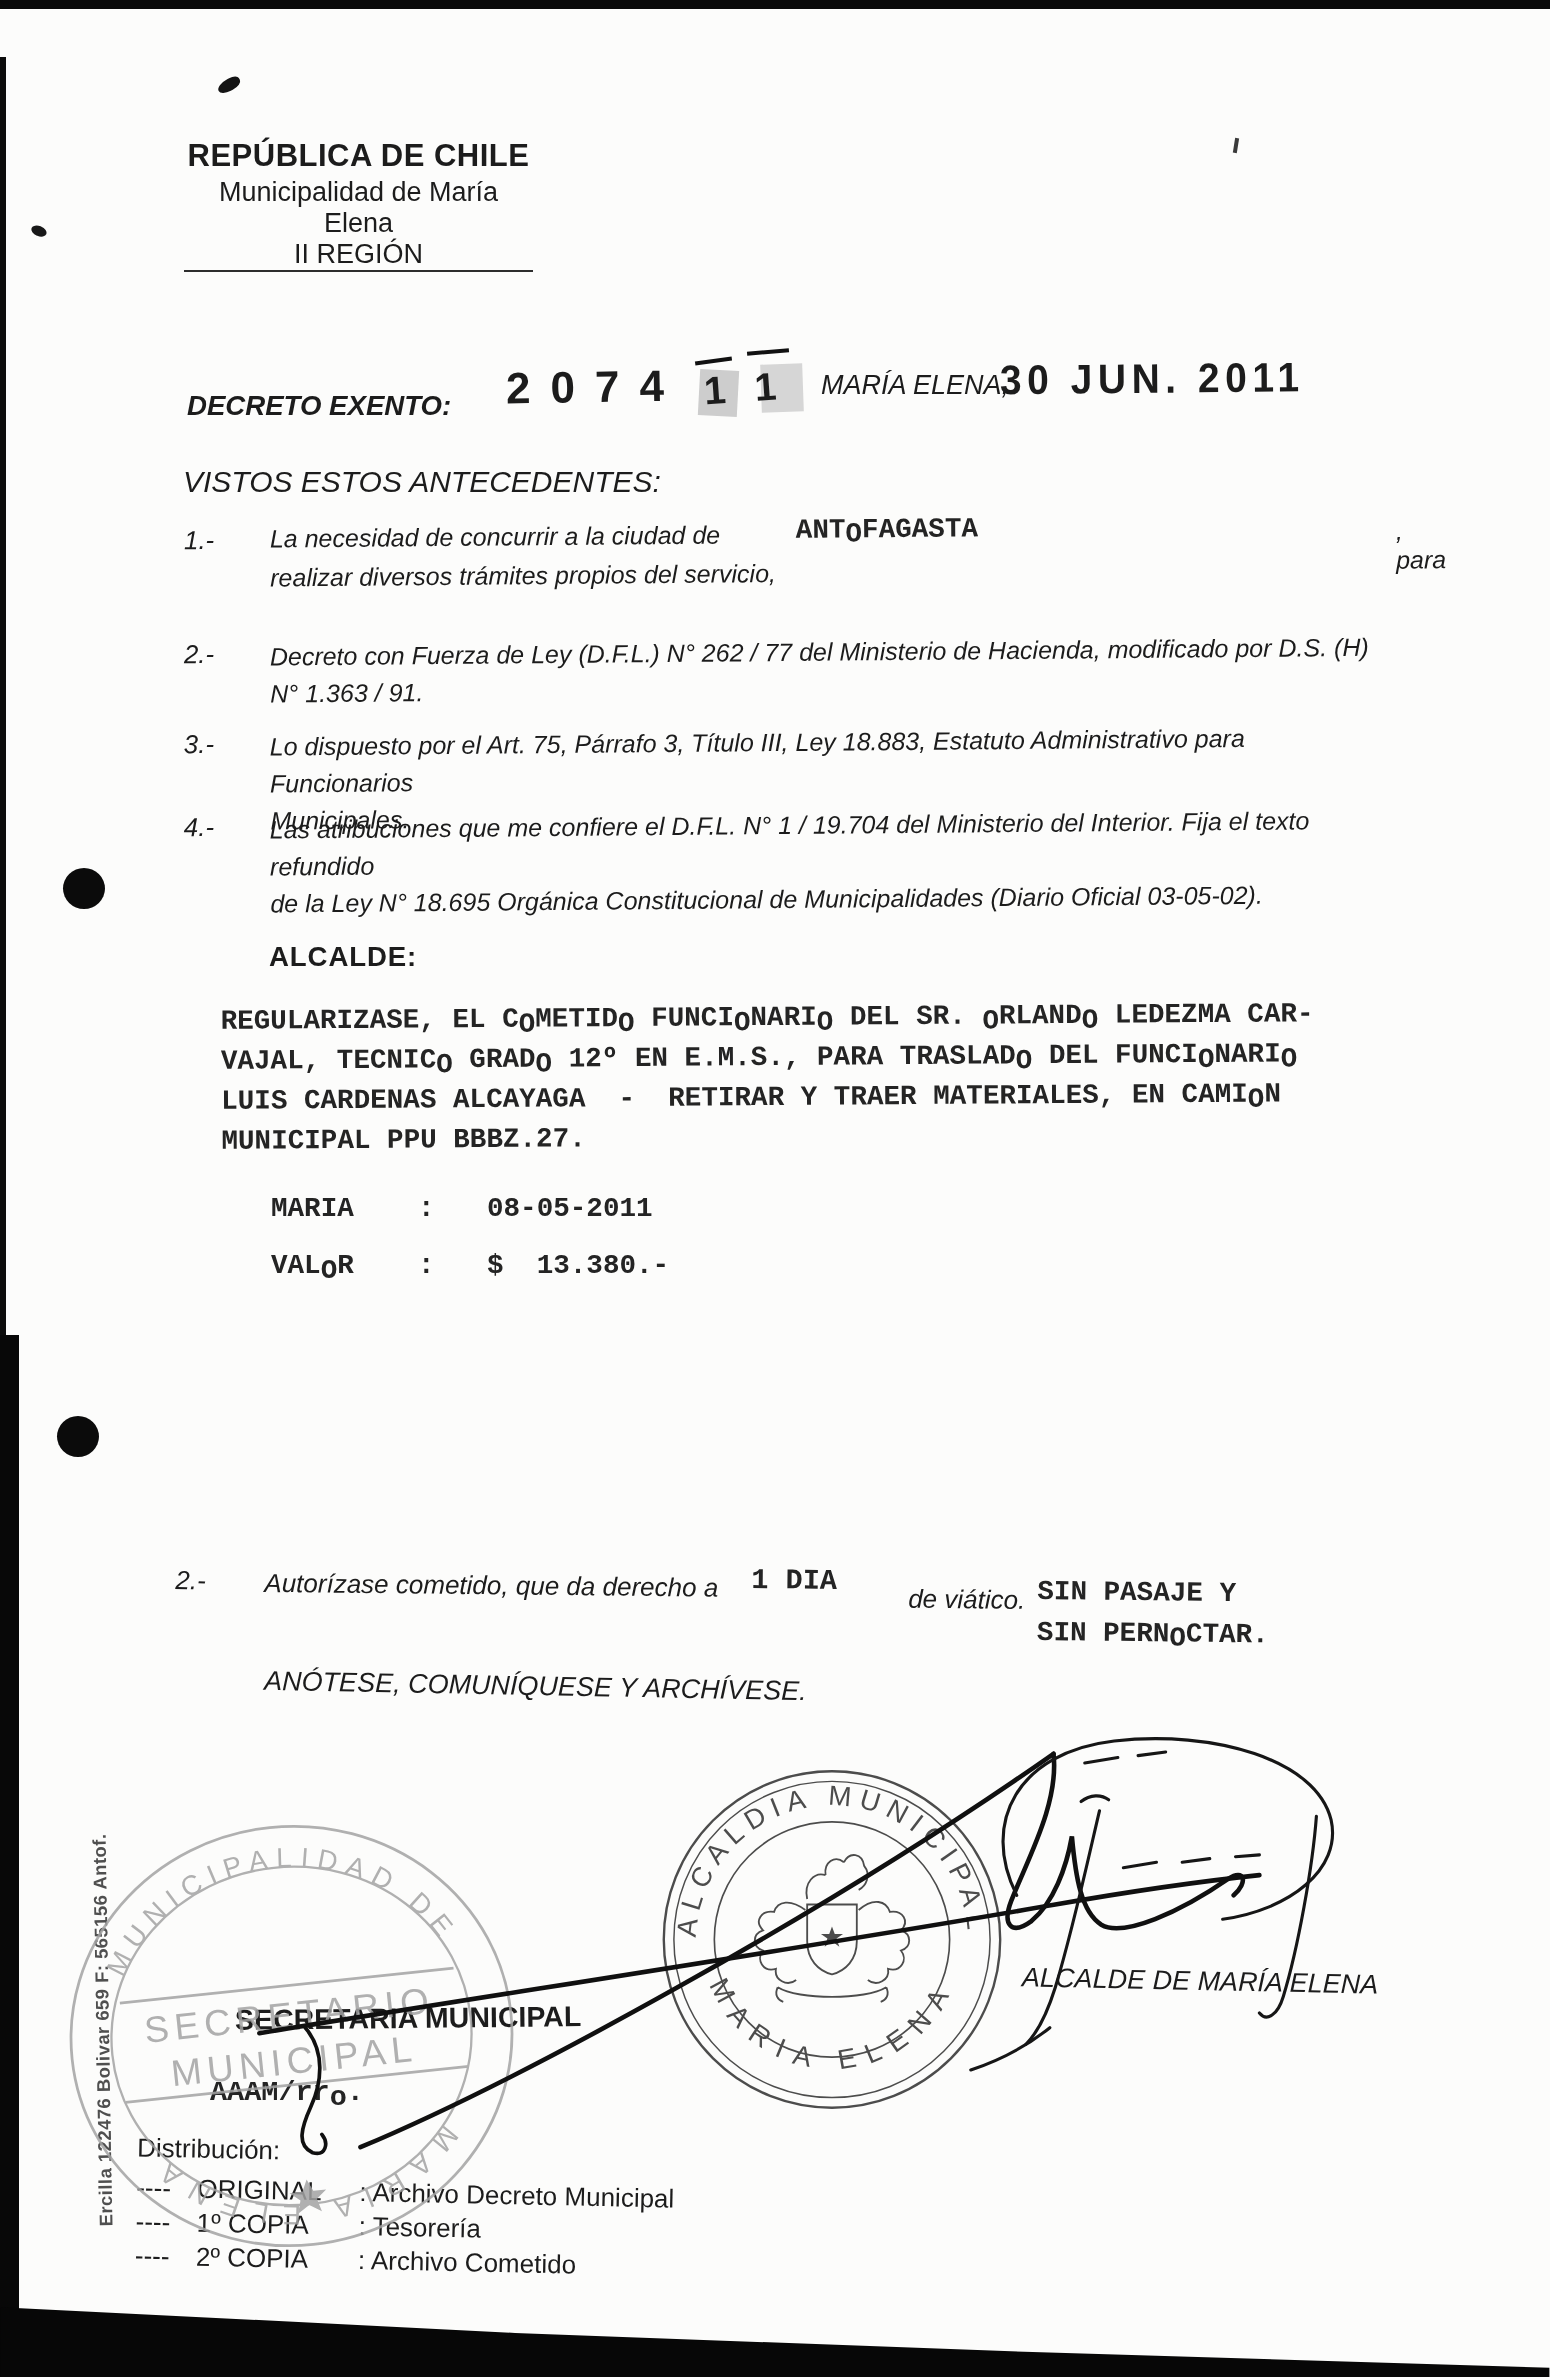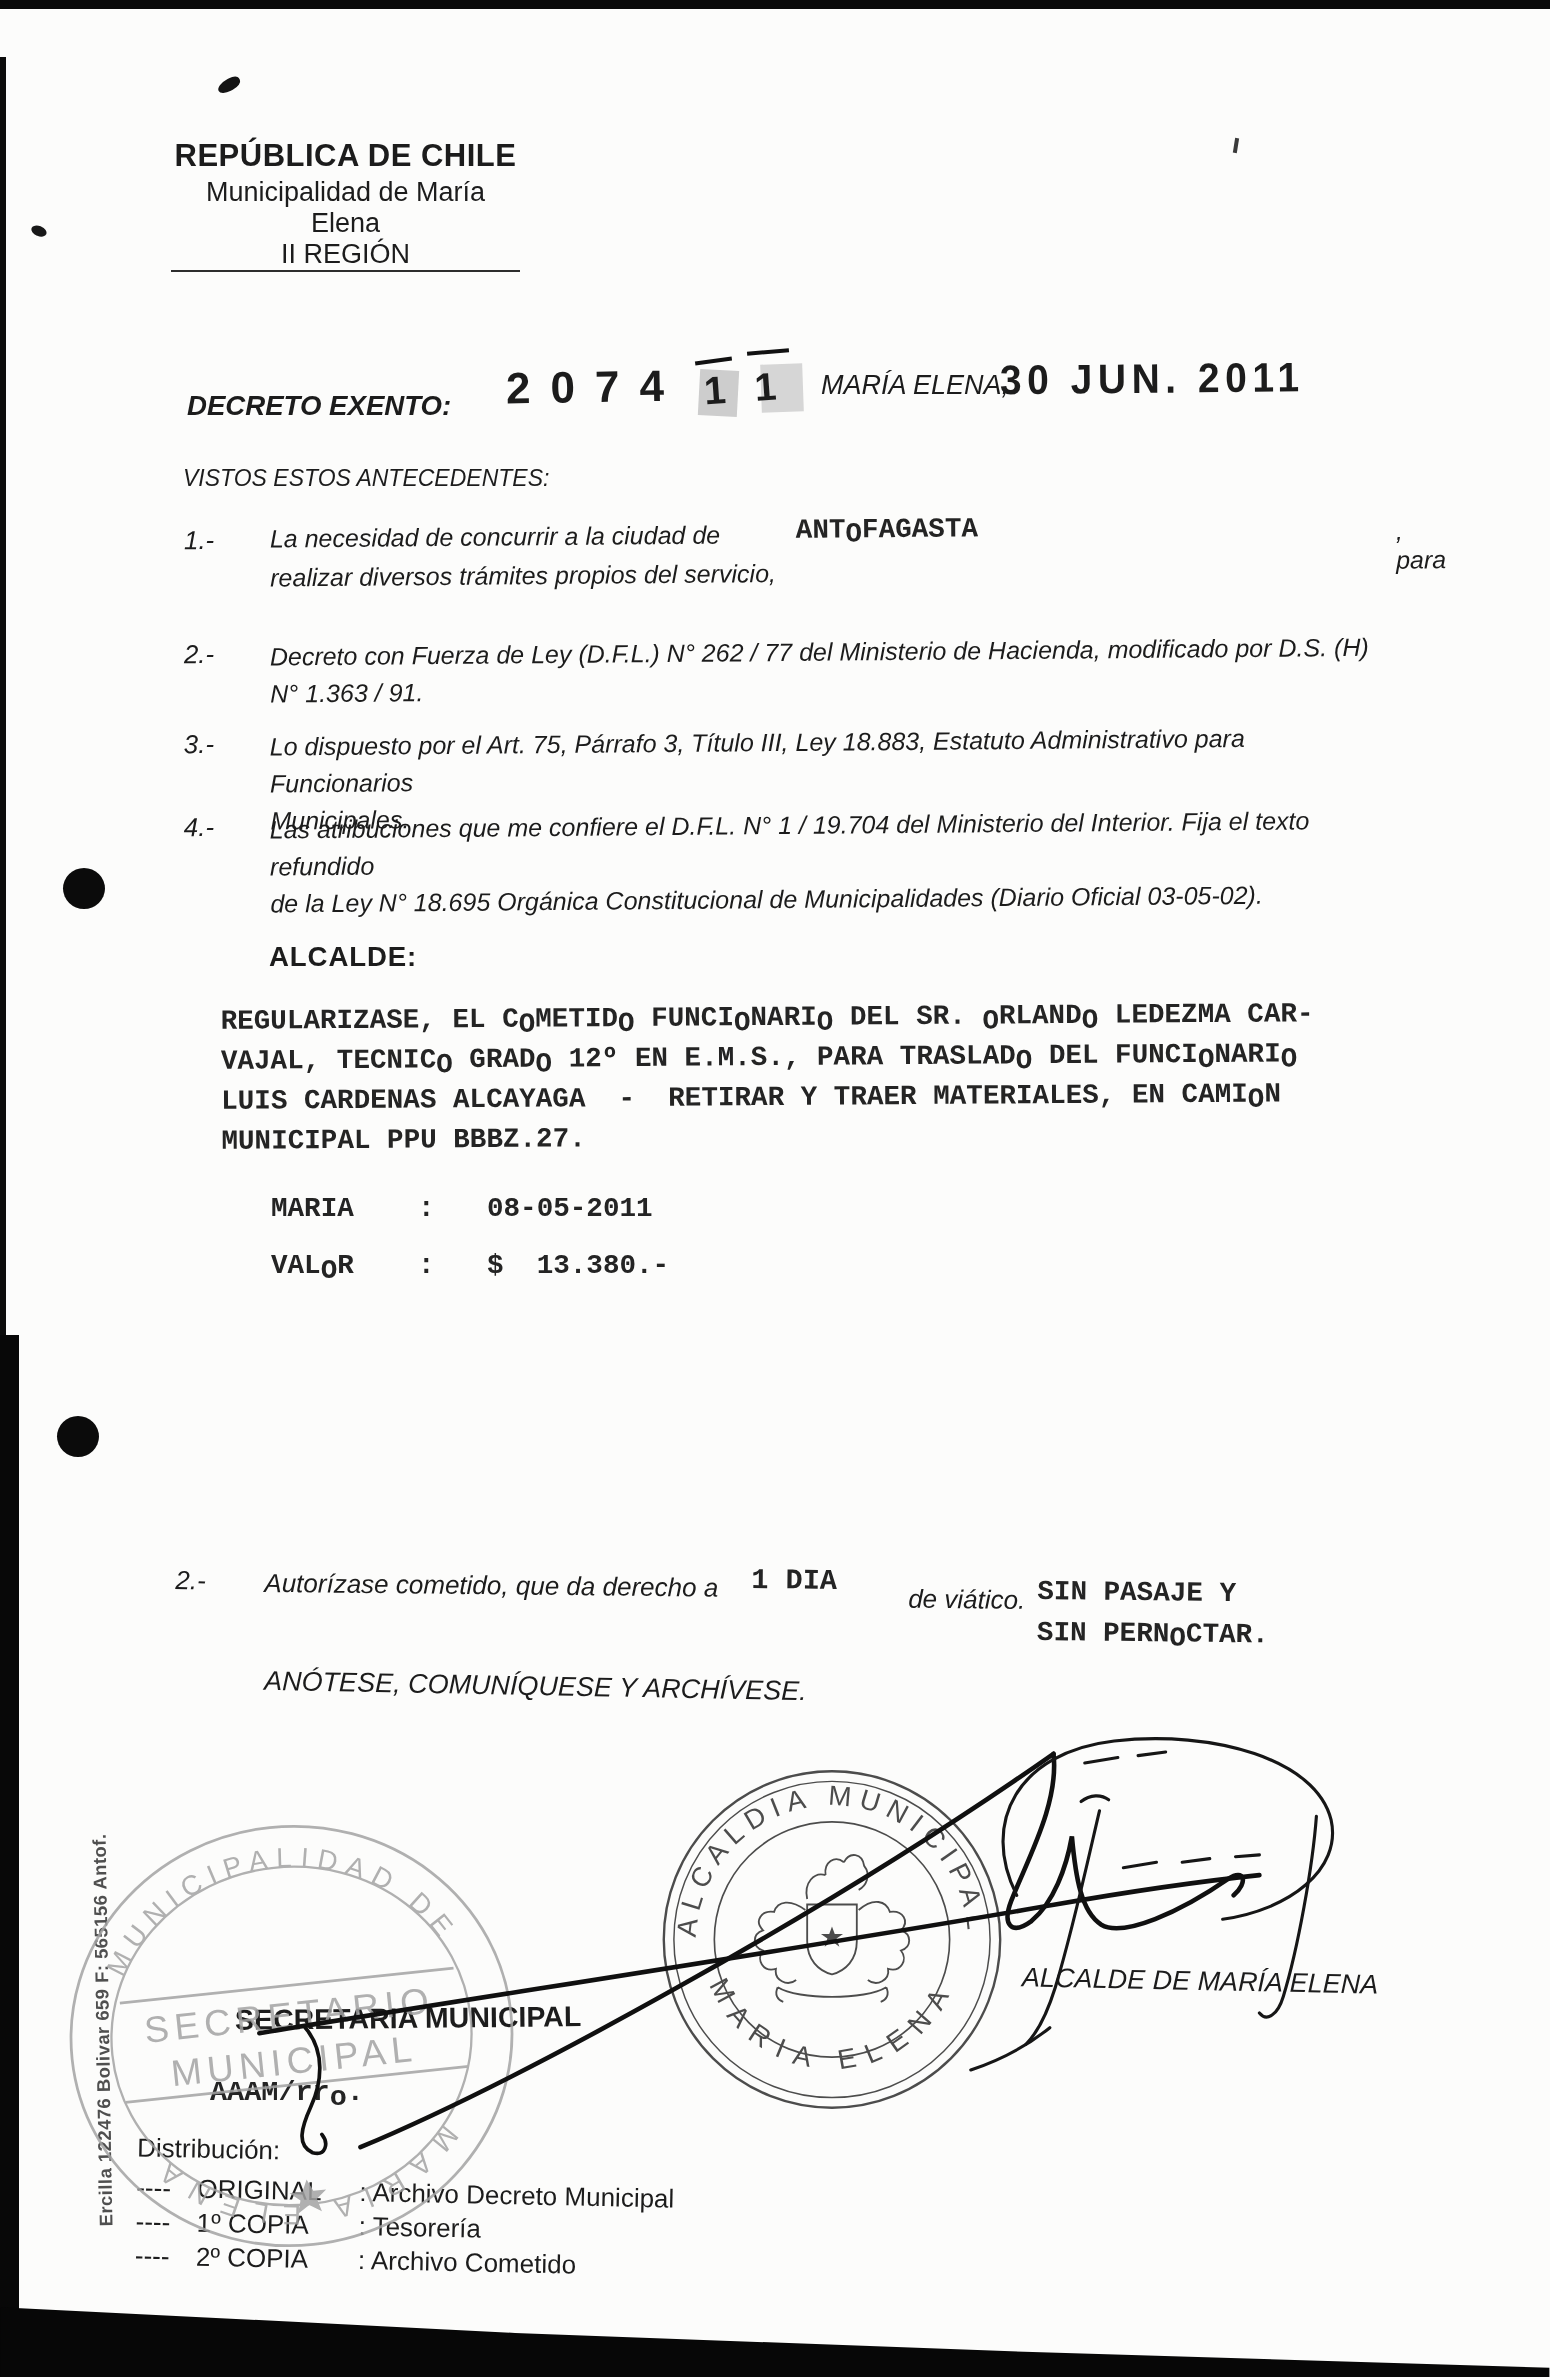--- a/index.html
+++ b/index.html
@@ -14,37 +14,37 @@
   .left-thin{left:0;top:57px;width:5.5px;height:1278px;background:#0c0c0c;}
   .left-thick{left:0;top:1335px;width:19.3px;height:1043px;background:#080808;}
   .punch{width:42px;height:41px;background:#0b0b0b;border-radius:50%;}
   .punch1{left:63px;top:868px;}
   .punch2{left:57px;top:1416px;}
   .speck1{left:217px;top:79px;width:24px;height:12px;background:#141414;border-radius:60% 40% 50% 50%;transform:rotate(-28deg);}
   .speck2{left:31px;top:226px;width:15.6px;height:10px;background:#181818;border-radius:50%;transform:rotate(22deg);}
   .speck3{left:1234px;top:138px;width:3.7px;height:14.7px;background:#3a3a3a;transform:rotate(9deg);}
 
   
-  .header{left:171px;top:138px;width:349px;text-align:center;}
+  .header{left:184px;top:138px;width:349px;text-align:center;}
   .h-country{font-size:31px;font-weight:bold;letter-spacing:0.5px;}
   .h-muni{font-size:27px;margin-top:2.8px;}
   .h-region{font-size:27px;padding-bottom:0;border-bottom:2.8px solid #2d2d2d;}
 
   
   .decree-label{left:187px;top:390px;font-size:27.6px;font-weight:bold;font-style:italic;}
   .decree-number{left:506px;top:362px;font-size:44px;font-weight:bold;letter-spacing:20px;transform:rotate(-1deg);}
   .residue-a{left:699px;top:370px;width:39px;height:46px;background:#cdcdcd;transform:rotate(3deg);}
   .residue-b{left:761px;top:364px;width:42px;height:48px;background:#d6d6d6;transform:rotate(-2deg);}
   .decree-overlay{left:704px;top:366px;font-size:39px;font-weight:bold;letter-spacing:31px;transform:rotate(-4deg);}
   .dash-a{left:695px;top:359px;width:37px;border-top:4.6px solid #111;transform:rotate(-8deg);}
   .dash-b{left:747px;top:350px;width:42px;border-top:4.6px solid #111;transform:rotate(-5deg);}
   .decree-place{left:821px;top:370px;font-size:27px;font-style:italic;}
   .decree-date{left:1000px;top:357px;font-size:39px;font-weight:bold;letter-spacing:5.5px;transform:scaleY(1.06) rotate(-.5deg);}
 
-  .vistos-heading{left:183px;top:465px;font-size:23px;font-style:italic;}
+  .vistos-heading{left:183px;top:465px;font-size:30px;font-style:italic;}
 
   
   .item{left:184px;width:1195px;transform:rotate(-.5deg);}
   .item .num{position:absolute;left:0;top:0;font-style:italic;font-size:26px;}
   .item .btext{margin-left:86px;font-style:italic;font-size:25px;line-height:37px;white-space:pre-line;}
   .item1{top:520px;} .item2{top:634px;} .item3{top:724px;} .item4{top:807px;}
   .body1{position:relative;margin-left:86px;font-size:25px;}
   .body1 .pre{font-style:italic;}
   .body1 .city{position:absolute;left:526px;top:-5.5px;font-size:27.6px;}
   .body1 .post{position:absolute;left:1126px;top:1.8px;font-style:italic;}

